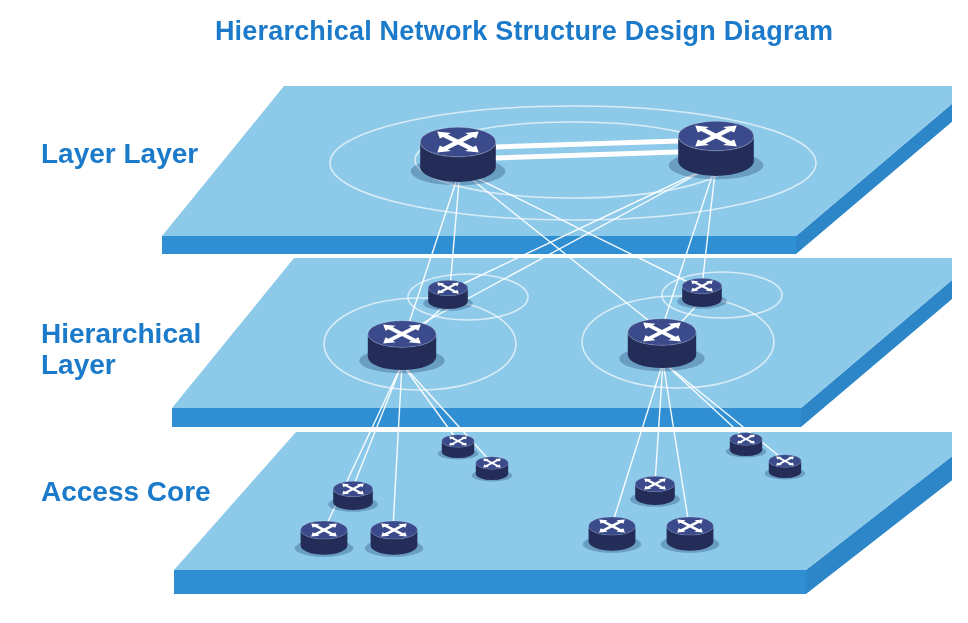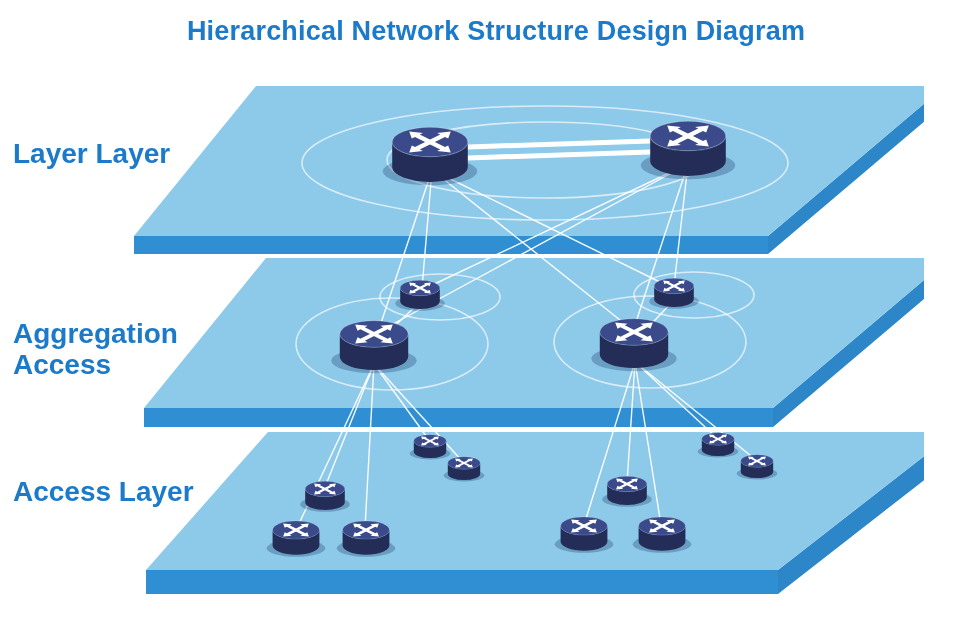--- a/index.html
+++ b/index.html
@@ -2,20 +2,21 @@
 <html style="--text-blue: #1b7ac9;"><head>
 <meta charset="utf-8">
 <style>
   html,body{margin:0;padding:0;background:#ffffff;}
   .canvas{
     position:relative;
     width:924px;height:623px;
     overflow:hidden;
     background:#ffffff;
     font-family:"Liberation Sans", sans-serif;
+    margin-left:28px;
   }
   .title{
     position:absolute;
     left:68px;right:0;top:16px;
     text-align:center;
     font-size:27px;
     font-weight:bold;
     color:var(--text-blue,#1b7ac9);
     letter-spacing:0.2px;
   }
@@ -277,15 +278,15 @@
             <path d="M -18.2 0 L -11.049999999999999 -4.875 L -11.049999999999999 -2.08 L 11.049999999999999 -2.08 L 11.049999999999999 -4.875 L 18.2 0 L 11.049999999999999 4.875 L 11.049999999999999 2.08 L -11.049999999999999 2.08 L -11.049999999999999 4.875 Z" fill="#ffffff"></path>
           </g>
           <g transform="rotate(-45)">
             <path d="M -18.2 0 L -11.049999999999999 -4.875 L -11.049999999999999 -2.08 L 11.049999999999999 -2.08 L 11.049999999999999 -4.875 L 18.2 0 L 11.049999999999999 4.875 L 11.049999999999999 2.08 L -11.049999999999999 2.08 L -11.049999999999999 4.875 Z" fill="#ffffff"></path>
           </g>
         </g>
       </g>
     </svg>
   <div class="title">Hierarchical Network Structure Design Diagram</div>
   <div class="layer-label label-core">Layer Layer</div>
-  <div class="layer-label label-agg">Aggregation Access</div>
-  <div class="layer-label label-access">Access Layer</div>
+  <div class="layer-label label-agg">Hierarchical Layer</div>
+  <div class="layer-label label-access">Access Core</div>
 </div>
 
 </body></html>

